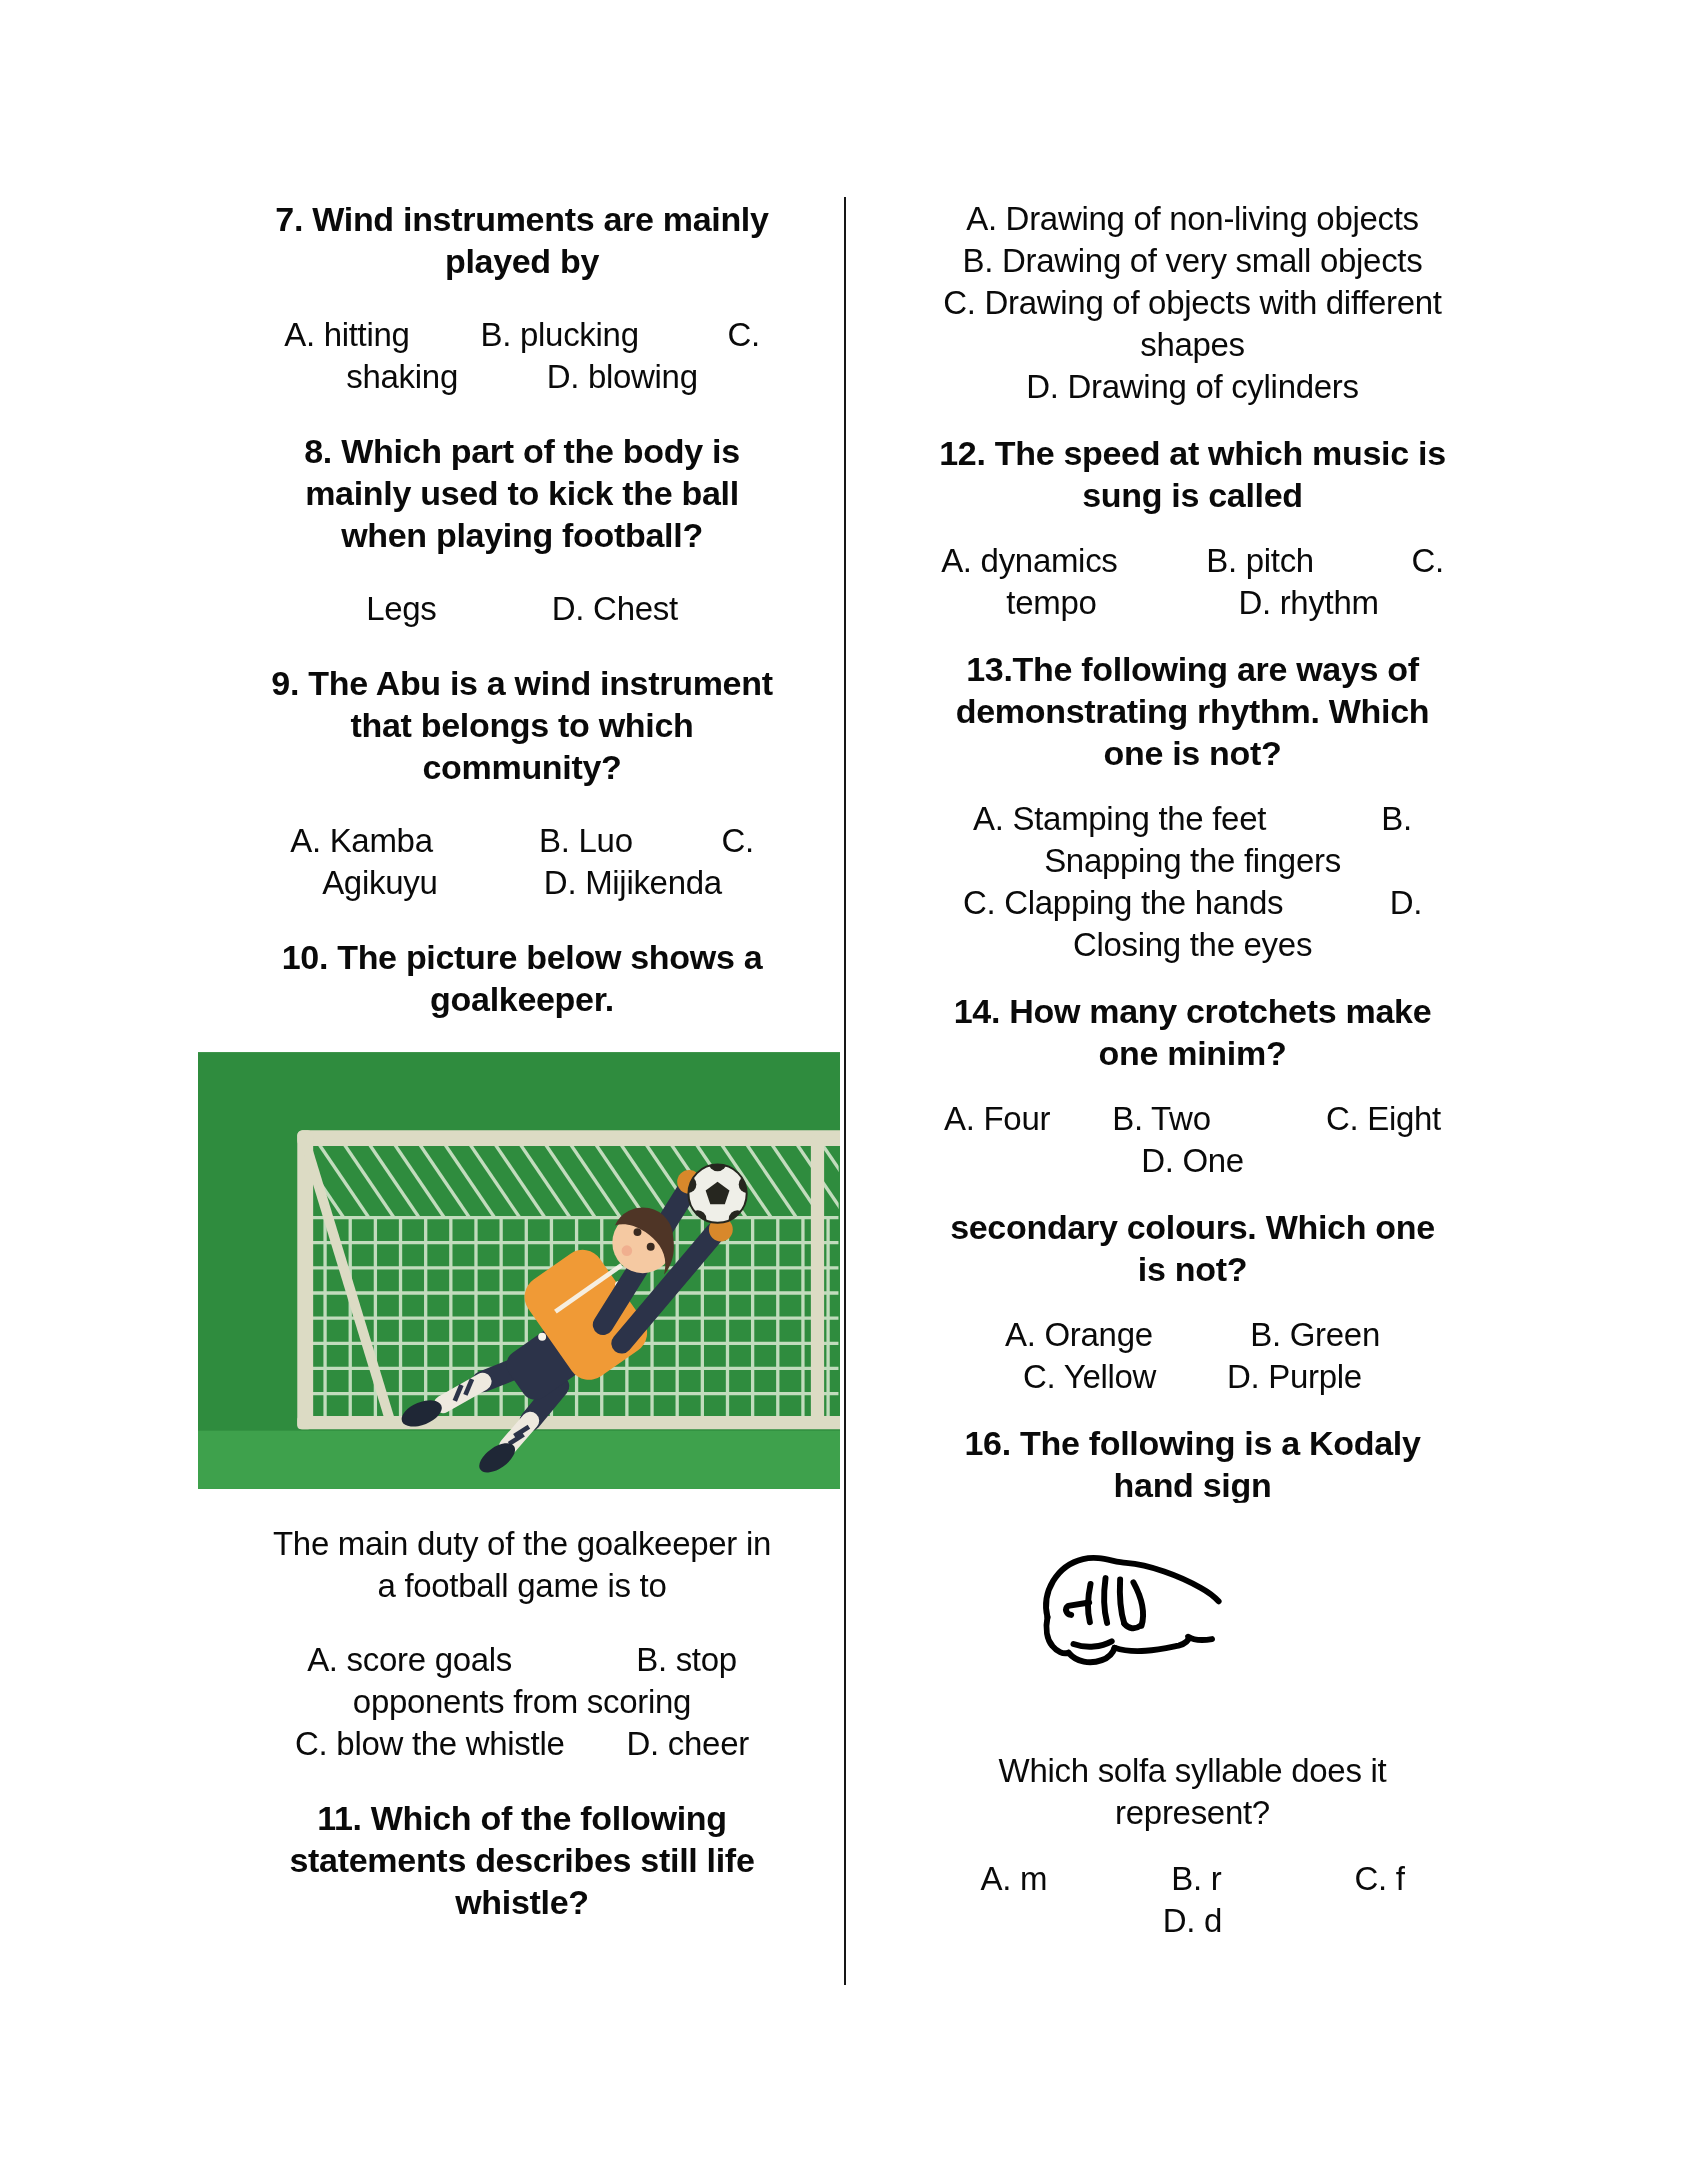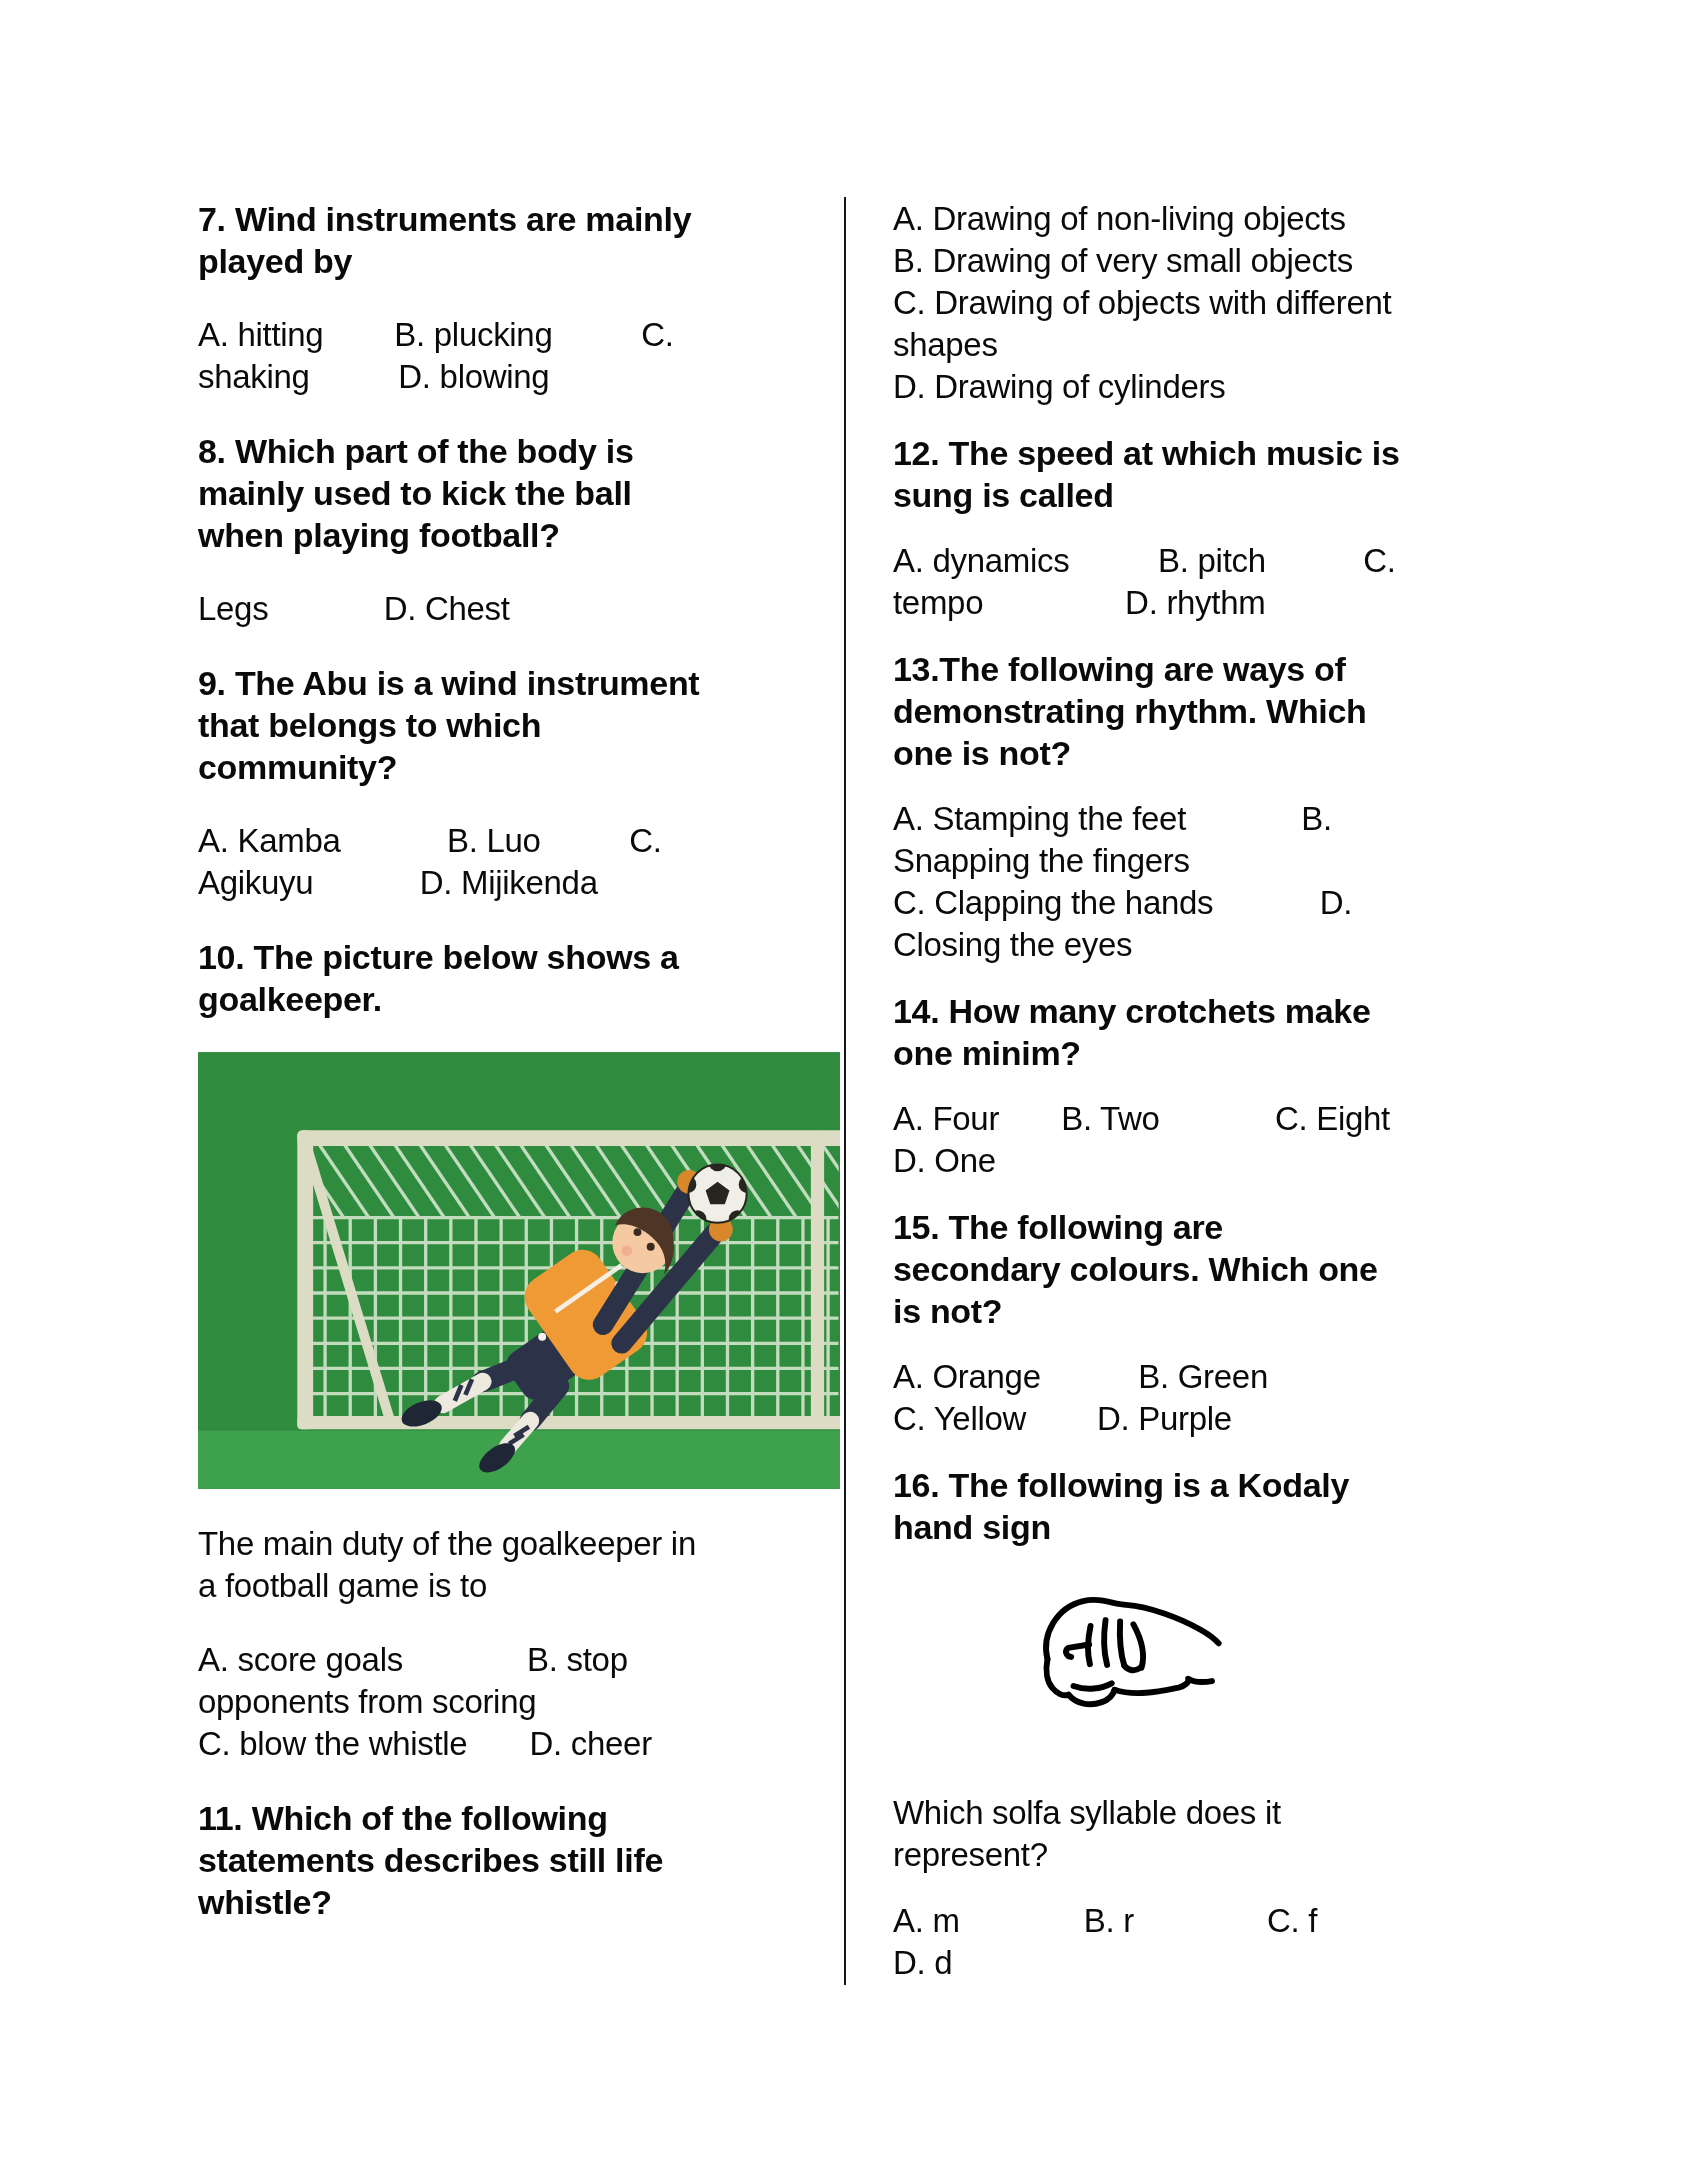--- a/index.html
+++ b/index.html
@@ -4,21 +4,21 @@
 <style>
   html,body{margin:0;padding:0;}
   body{
     width:1687px;height:2183px;
     background:#ffffff;
     font-family:"Liberation Sans", sans-serif;
     color:#0a0a0a;
     position:relative;
     overflow:hidden;
   }
-  .page{position:absolute;inset:0;}
+  .page{position:absolute;inset:0;text-align:center;}
   .divider{
     position:absolute;left:844px;top:197px;
     width:2px;height:1788px;background:#161616;
   }
   .col{position:absolute;top:198px;}
   .col-left{left:198px;width:648px;}
   .col-right{left:893px;width:599px;}
   .block{margin-bottom:32px;}
   .col-right .block{margin-bottom:24px;}
   .line{
@@ -276,21 +276,20 @@
       <div class="line">14. How many crotchets make</div>
       <div class="line">one minim?</div>
     </div>
 
     <div class="block answer">
       <div class="line">A. Four       B. Two             C. Eight</div>
       <div class="line">D. One</div>
     </div>
 
     <div class="block stem">
-      <div class="line">15. The following are</div>
       <div class="line">secondary colours. Which one</div>
       <div class="line">is not?</div>
     </div>
 
     <div class="block answer">
       <div class="line">A. Orange           B. Green</div>
       <div class="line">C. Yellow        D. Purple</div>
     </div>
 
     <div class="block stem">

